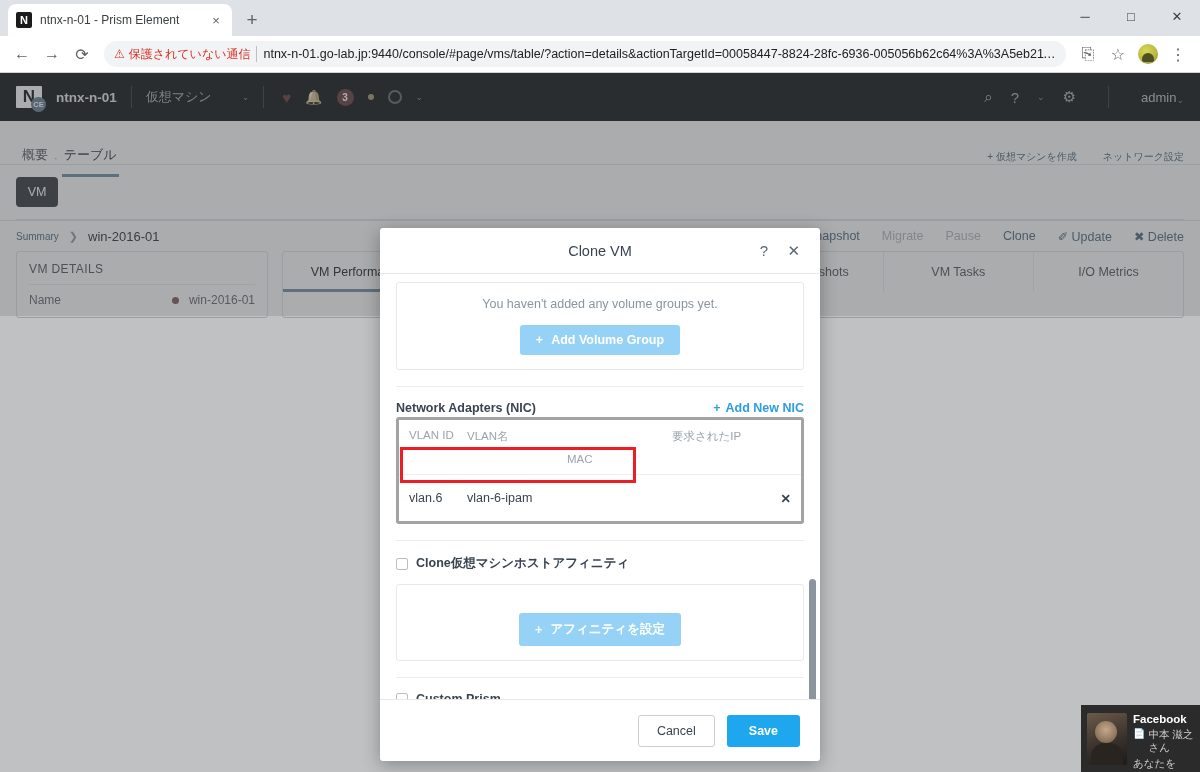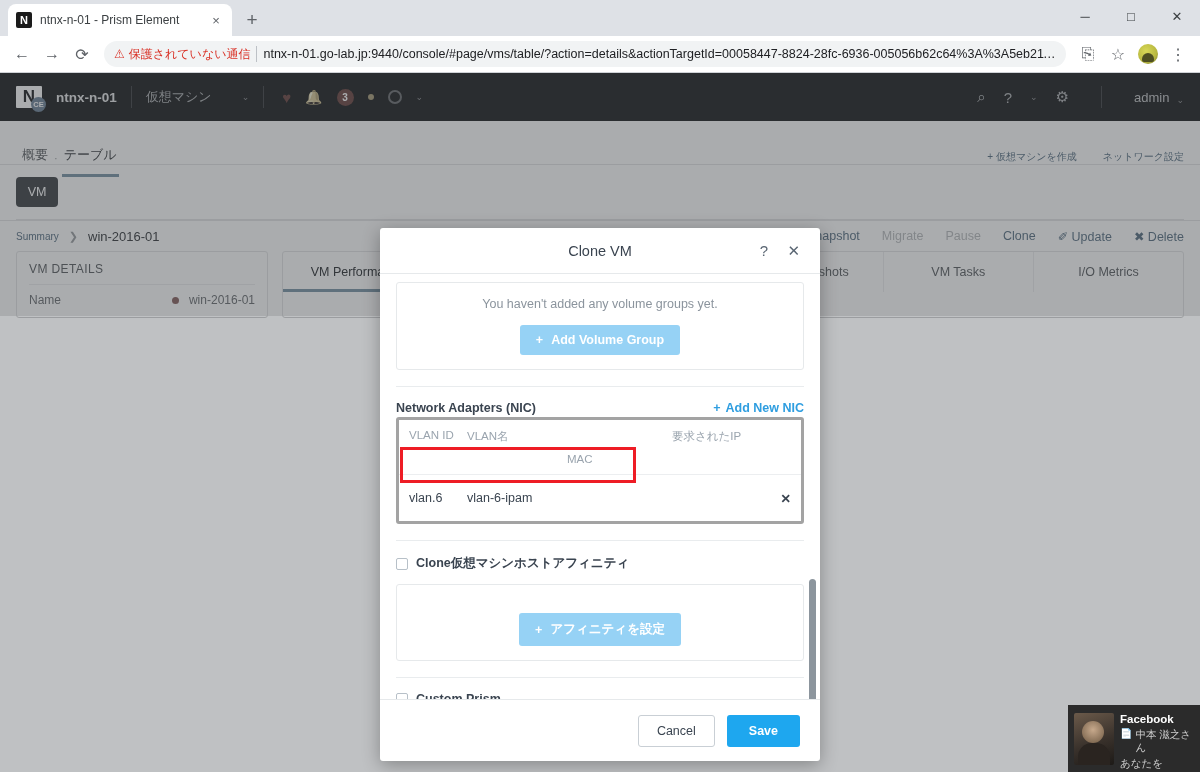--- a/index.html
+++ b/index.html
@@ -102,21 +102,21 @@
   .heart { color: #c0392b; font-size: 15px; }
   .bell { color: #b03a2e; font-size: 14px; }
   .badge { width: 17px; height: 17px; border-radius: 50%; background: #c0392b;
     color: #fff; font-size: 10px; display: flex; align-items: center;
     justify-content: center; font-weight: bold; }
   .dot-y { width: 6px; height: 6px; border-radius: 50%; background: #c9a227; }
   .ring { width: 14px; height: 14px; border-radius: 50%;
     border: 2.5px solid #6f7780; }
   .nav-right { margin-left: auto; display: flex; align-items: center; gap: 18px; }
   .nav-right .ic { color: #aeb6bf; font-size: 15px; cursor: pointer; }
-  .user { font-size: 13px; color: #c3c9d0; display: flex; align-items:flex-end; gap:7px;}
+  .user { font-size: 13px; color: #c3c9d0; display: flex; align-items:flex-end; }
 
   .subbar {
     height: 44px; background: #fff; display: flex; align-items: flex-end;
     padding: 0 16px; border-bottom: 1px solid #e3e6e8; font-size: 13px;
   }
   .crumb { color: #5a6673; cursor: pointer; padding: 0 6px; }
   .crumb.active { color: #3a4450; position: relative; }
   .crumb.active::after { content:""; position:absolute; left:4px; right:4px;
     bottom:-13px; height:3px; background:#4ba3e3; }
   .crumb-sep { color:#9aa4ae; font-size: 11px; }
@@ -178,21 +178,21 @@
   .dtab { flex: 1; display: flex; align-items: center; justify-content: center;
     font-size: 12.5px; color: #5a6673; border-right: 1px solid #eceef0;
     cursor: pointer; position: relative; }
   .dtab:last-child { border-right: none; }
   .dtab.active { color: #2c3845; }
   .dtab.active::after { content:""; position:absolute; left:0; right:0; bottom:0;
     height:3px; background:#4ba3e3; }
 
   
   .fb-toast {
-    position: absolute; right: 0; bottom: 0; width: 132px; height: 67px;
+    position: absolute; right: 0; bottom: 0; width: 119px; height: 67px;
     background: #2b2b2b; color: #e9e9e9; display: flex; gap: 6px;
     padding: 8px 6px; overflow: hidden; z-index: 60;
   }
   .fb-photo { width: 40px; height: 52px; flex: 0 0 auto; border-radius: 2px;
     background: linear-gradient(160deg,#6b5a4a 0%, #3a322c 55%, #1d1a17 100%);
     position: relative; overflow: hidden; }
   .fb-photo::before { content:""; position:absolute; left:8px; top:8px;
     width:22px; height:22px; border-radius:50%;
     background: radial-gradient(circle at 50% 40%, #c7a98c, #6d5842); }
   .fb-photo::after { content:""; position:absolute; left:4px; top:30px;

